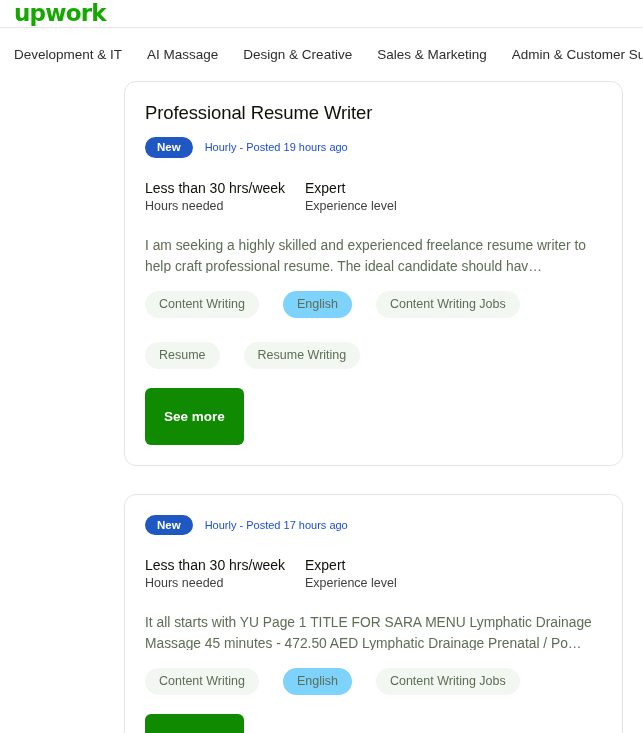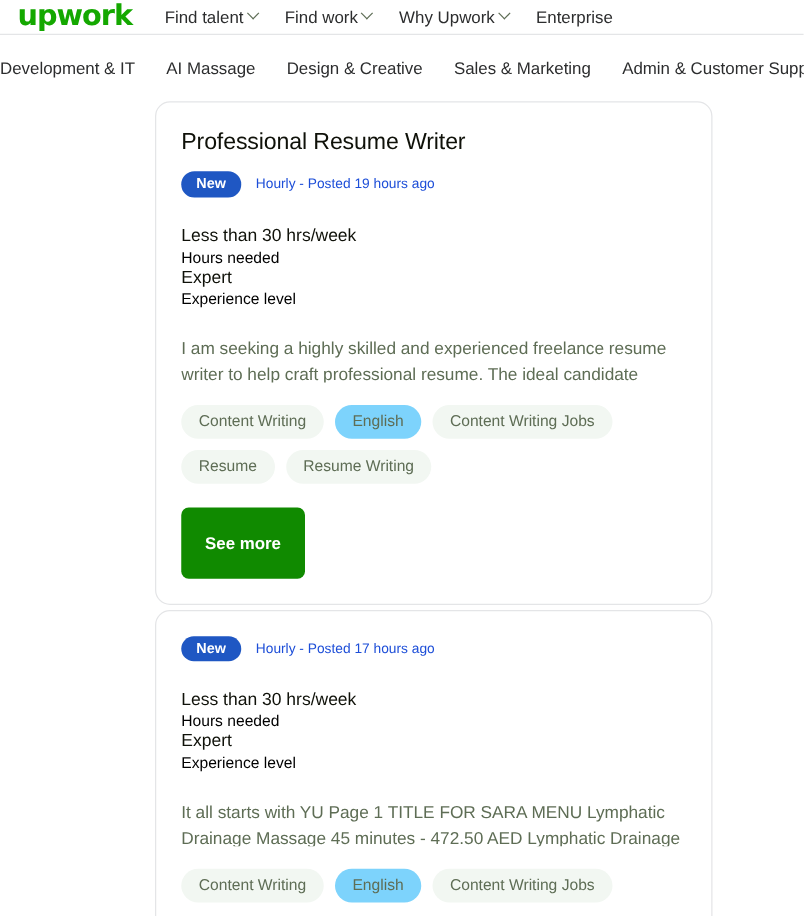--- a/index.html
+++ b/index.html
@@ -55,20 +55,21 @@
     border-right: 1.3px solid #5e6d55;
     border-bottom: 1.3px solid #5e6d55;
     transform: rotate(45deg) translate(-2px, -2px);
   }
 
   
   .catbar {
     height: 53px;
     display: flex;
     align-items: center;
+    padding-left: 14px;
     gap: 25px;
     background: #fff;
   }
 
   .cat-link {
     font-size: 13.5px;
     color: #2c2d2e;
     white-space: nowrap;
     cursor: pointer;
   }
@@ -76,22 +77,22 @@
   
   .cards {
     padding: 0 20px 0 124px;
   }
 
   .card {
     border: 1px solid #e4e5e7;
     border-radius: 12px;
     background: #fff;
     padding: 20px;
-    margin-bottom: 4px;
-    width: 446px;
+    margin-bottom: 28px;
+    width: 499px;
   }
 
   .job-title {
     font-size: 18.5px;
     font-weight: 400;
     color: #0f1109;
     letter-spacing: -0.1px;
     margin-bottom: 13px;
   }
 
@@ -113,55 +114,54 @@
   }
 
   .meta-text {
     font-size: 11px;
     color: #1d4ed8;
   }
 
   .facts {
     display: flex;
     margin-bottom: 22px;
-    flex-direction: column;
   }
 
   .fact {
     display: flex;
     flex-direction: column;
     gap: 3px;
   }
 
   .fact:first-child { width: 160px; }
 
   .fact-value {
     font-size: 14px;
     color: #0f1109;
   }
 
   .fact-label {
     font-size: 12.5px;
-    color: #000000;
+    color: #404040;
   }
 
   
   .description {
     font-size: 13.8px;
     line-height: 21px;
     color: #5e6d55;
     height: 38px;
     overflow: hidden;
     margin-bottom: 18px;
   }
 
   .tags {
     display: flex;
     flex-wrap: wrap;
-    gap: 9px;
+    gap: 24px;
     margin-bottom: 19px;
   }
 
   .tag {
     background: #f2f7f2;
     color: #5e6d55;
     font-size: 12.5px;
     border-radius: 999px;
     padding: 6px 14px;
     line-height: 1.2;
@@ -183,37 +183,20 @@
     padding: 21px 19px;
     cursor: pointer;
     font-family: "Liberation Sans", sans-serif;
   }
 </style>
 </head>
 <body>
 
 <div class="topnav">
   <div class="logo">upwork</div>
-  <div class="nav-links">
-    <span class="nav-link">
-      <span>Find talent</span>
-      <i class="caret"></i>
-    </span>
-    <span class="nav-link">
-      <span>Find work</span>
-      <i class="caret"></i>
-    </span>
-    <span class="nav-link">
-      <span>Why Upwork</span>
-      <i class="caret"></i>
-    </span>
-    <span class="nav-link">
-      <span>Enterprise</span>
-    </span>
-  </div>
 </div>
 
 <div class="catbar">
   <span class="cat-link">Development &amp; IT</span>
   <span class="cat-link">AI Massage</span>
   <span class="cat-link">Design &amp; Creative</span>
   <span class="cat-link">Sales &amp; Marketing</span>
   <span class="cat-link">Admin &amp; Customer Support</span>
 
 </div>

